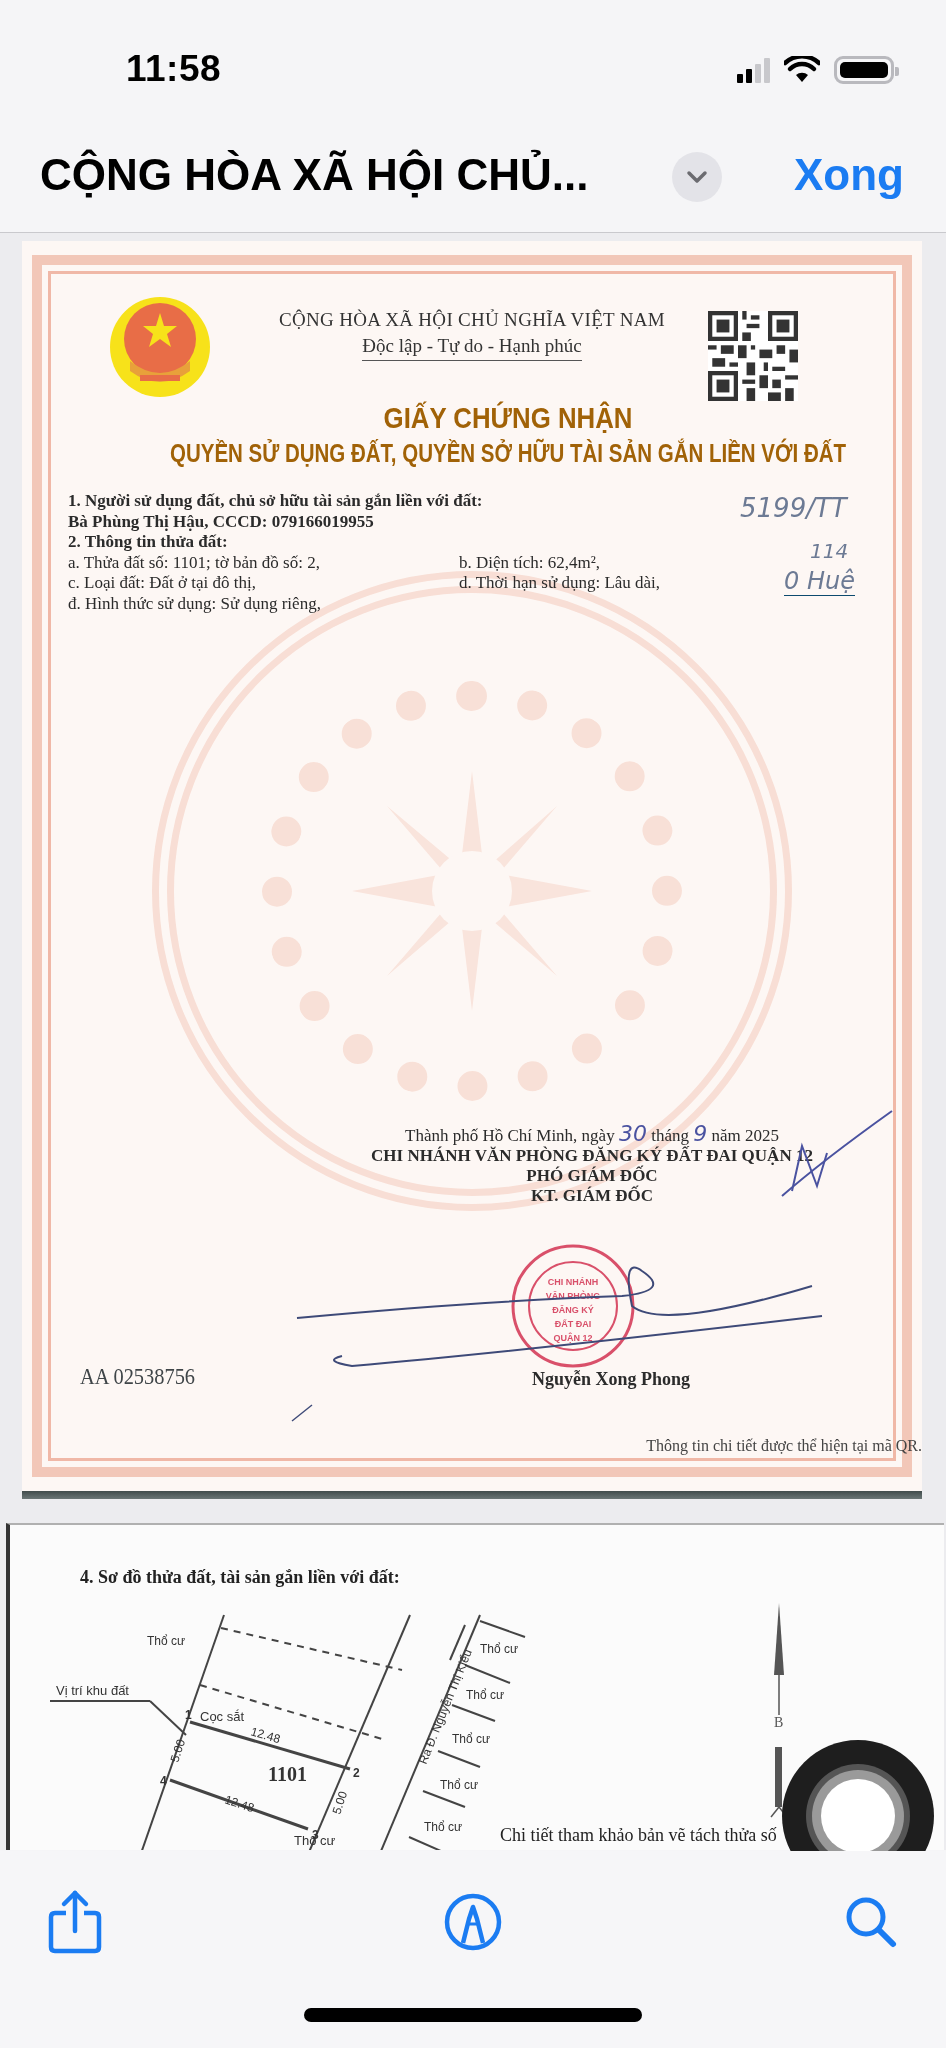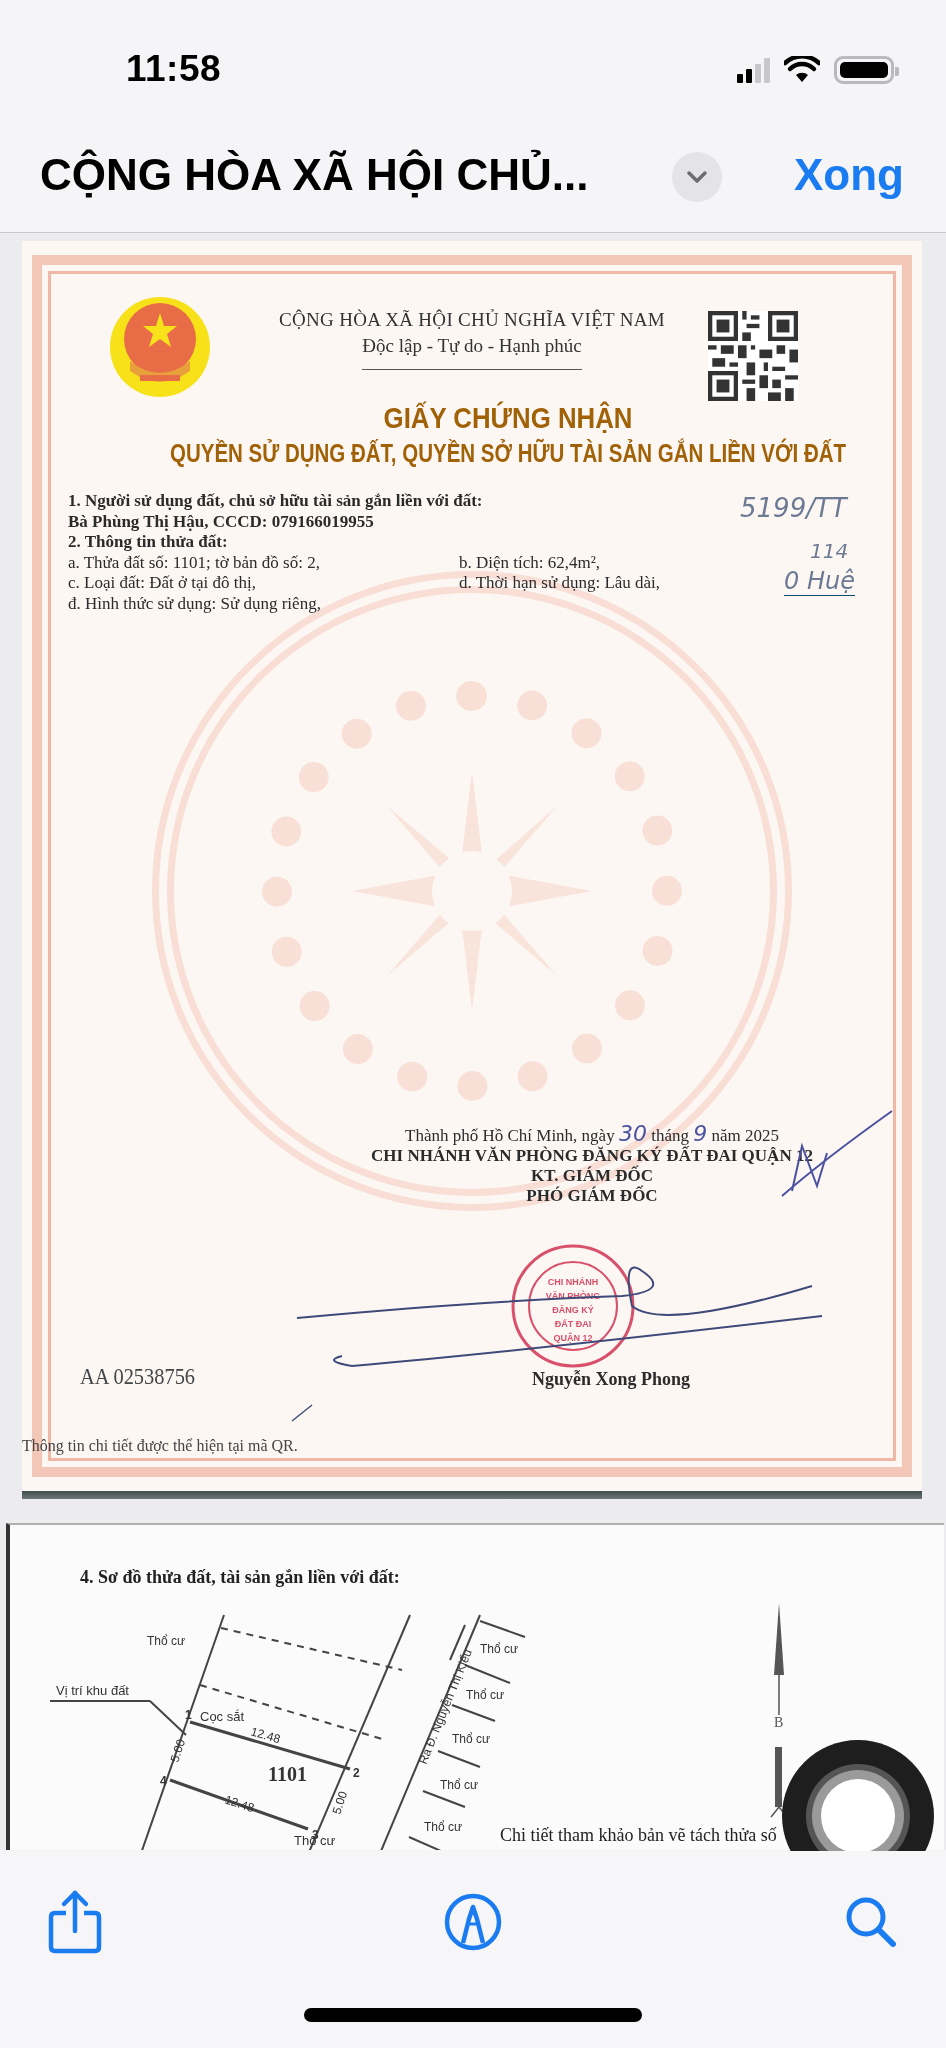--- a/index.html
+++ b/index.html
@@ -31,41 +31,41 @@
   .page1::after { content: ""; position: absolute; left: 0; right: 0; bottom: -8px; height: 8px; background: linear-gradient(#414c4c, #6b7676); }
   .frame-outer { position: absolute; left: 10px; top: 14px; right: 10px; bottom: 14px; border: 10px solid #f2c7b8; }
   .frame-inner { position: absolute; left: 26px; top: 30px; right: 26px; bottom: 30px; border: 3px solid #f0b8a7; }
   .drum { position: absolute; left: 130px; top: 330px; width: 640px; height: 640px; border-radius: 50%; border: 22px double #f6d4c8; opacity: 0.7; }
   .drum2 { position: absolute; left: 240px; top: 440px; width: 420px; height: 420px; border-radius: 50%; border: 30px dotted #f6d2c5; opacity: 0.6; }
   .drum-star { position: absolute; left: 330px; top: 530px; width: 240px; height: 240px; }
 
   .emblem { position: absolute; left: 84px; top: 52px; width: 108px; height: 108px; }
   .header-block { position: absolute; left: 200px; top: 68px; width: 500px; text-align: center; font-family: "Liberation Serif", serif; color: #333; }
   .nation { font-size: 19px; letter-spacing: 0.3px; }
-  .motto { font-size: 19px; margin-top: 4px; display: inline-block; padding-bottom: 12px; border-bottom: 1px solid #555; }
+  .motto { font-size: 19px; margin-top: 4px; display: inline-block; padding-bottom: 3px; border-bottom: 1px solid #555; }
   .qr { position: absolute; left: 686px; top: 70px; width: 90px; height: 90px; }
 
   .cert-title { position: absolute; left: 0; width: 940px; top: 160px; text-align: center; color: #a16207; font-weight: 700; font-family: "Liberation Sans Narrow", "Liberation Sans", sans-serif; margin-left: 16px; }
   .cert-title .t1 { font-size: 30px; transform: scaleX(0.86); }
   .cert-title .t2 { font-size: 25px; margin-top: 4px; transform: scaleX(0.82); white-space: nowrap; }
 
   .content { position: absolute; left: 46px; top: 250px; width: 820px; font-family: "Liberation Serif", serif; color: #2b2b2b; font-size: 17px; line-height: 20.5px; }
   .content .b { font-weight: 700; }
   .row2 { display: flex; }
   .row2 .l { width: 391px; }
   .handnote { position: absolute; font-family: "DejaVu Sans", sans-serif; font-style: italic; color: #6c7a94; }
 
   .sign-block { position: absolute; left: 260px; top: 880px; width: 620px; text-align: center; font-family: "Liberation Serif", serif; color: #2b2b2b; }
   .sign-block .date { font-size: 17px; }
   .sign-block .hw { font-style: italic; color: #4a52a0; font-size: 22px; font-family: "DejaVu Sans", sans-serif; }
   .sign-block .office { font-size: 17px; font-weight: 700; }
   .sign-block .role { font-size: 17px; font-weight: 700; }
   .signer { position: absolute; left: 510px; top: 1128px; font-family: "Liberation Serif", serif; font-size: 18px; font-weight: 700; color: #2b2b2b; }
   .serial { position: absolute; left: 58px; top: 1122px; font-family: "Liberation Serif", serif; font-size: 24px; color: #3f4548; transform: scaleX(0.85); transform-origin: left; }
-  .qr-note { position: absolute; left: 0; width: 900px; top: 1196px; text-align: left; font-family: "Liberation Serif", serif; font-size: 16px; color: #444; }
+  .qr-note { position: absolute; left: 0; width: 900px; top: 1196px; text-align: right; font-family: "Liberation Serif", serif; font-size: 16px; color: #444; }
   .seal { position: absolute; left: 486px; top: 1000px; width: 130px; height: 130px; }
   .sign-strokes { position: absolute; left: 0; top: 0; width: 900px; height: 1250px; pointer-events: none; }
 
   
   .page2 { position: absolute; left: 6px; top: 1290px; width: 938px; height: 400px; background: #fbfbfb; border-left: 4px solid #333; border-top: 2px solid #b0b0b0; }
   .p2-title { position: absolute; left: 70px; top: 42px; font-family: "Liberation Serif", serif; font-weight: 700; font-size: 18px; color: #222; }
   .diagram { position: absolute; left: 0; top: 0; width: 938px; height: 400px; }
   .p2-note { position: absolute; left: 490px; top: 300px; font-family: "Liberation Serif", serif; font-size: 18px; color: #222; white-space: nowrap; }
 
   
@@ -206,22 +206,22 @@
 
       <div class="sign-block">
         <div class="date">
           <span>Thành phố Hồ Chí Minh, ngày</span>
           <span class="hw">30</span>
           <span>tháng</span>
           <span class="hw">9</span>
           <span>năm 2025</span>
         </div>
         <div class="office">CHI NHÁNH VĂN PHÒNG ĐĂNG KÝ ĐẤT ĐAI QUẬN 12</div>
+        <div class="role">PHÓ GIÁM ĐỐC</div>
         <div class="role">KT. GIÁM ĐỐC</div>
-        <div class="role">PHÓ GIÁM ĐỐC</div>
       </div>
 
       <svg class="seal" viewBox="0 0 130 130">
         <circle cx="65" cy="65" r="60" fill="none" stroke="#d9506a" stroke-width="3"></circle>
         <circle cx="65" cy="65" r="44" fill="none" stroke="#d9506a" stroke-width="2"></circle>
         <g fill="#d9506a" font-family="Liberation Sans, sans-serif" font-size="9" font-weight="700" text-anchor="middle">
           <text x="65" y="44">CHI NHÁNH</text>
           <text x="65" y="58">VĂN PHÒNG</text>
           <text x="65" y="72">ĐĂNG KÝ</text>
           <text x="65" y="86">ĐẤT ĐAI</text>

